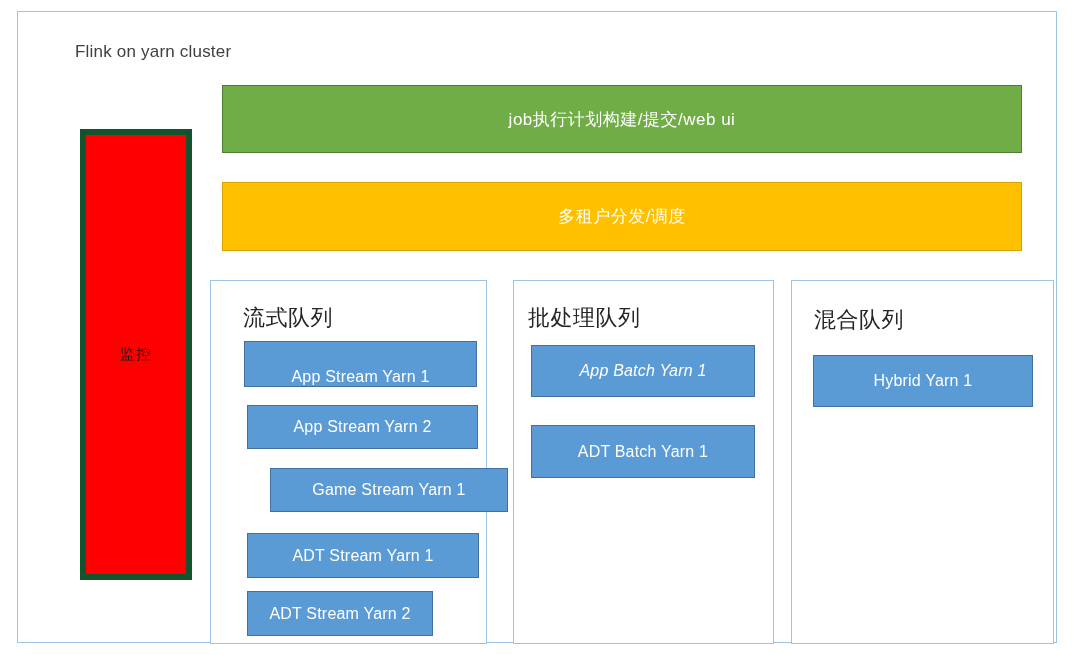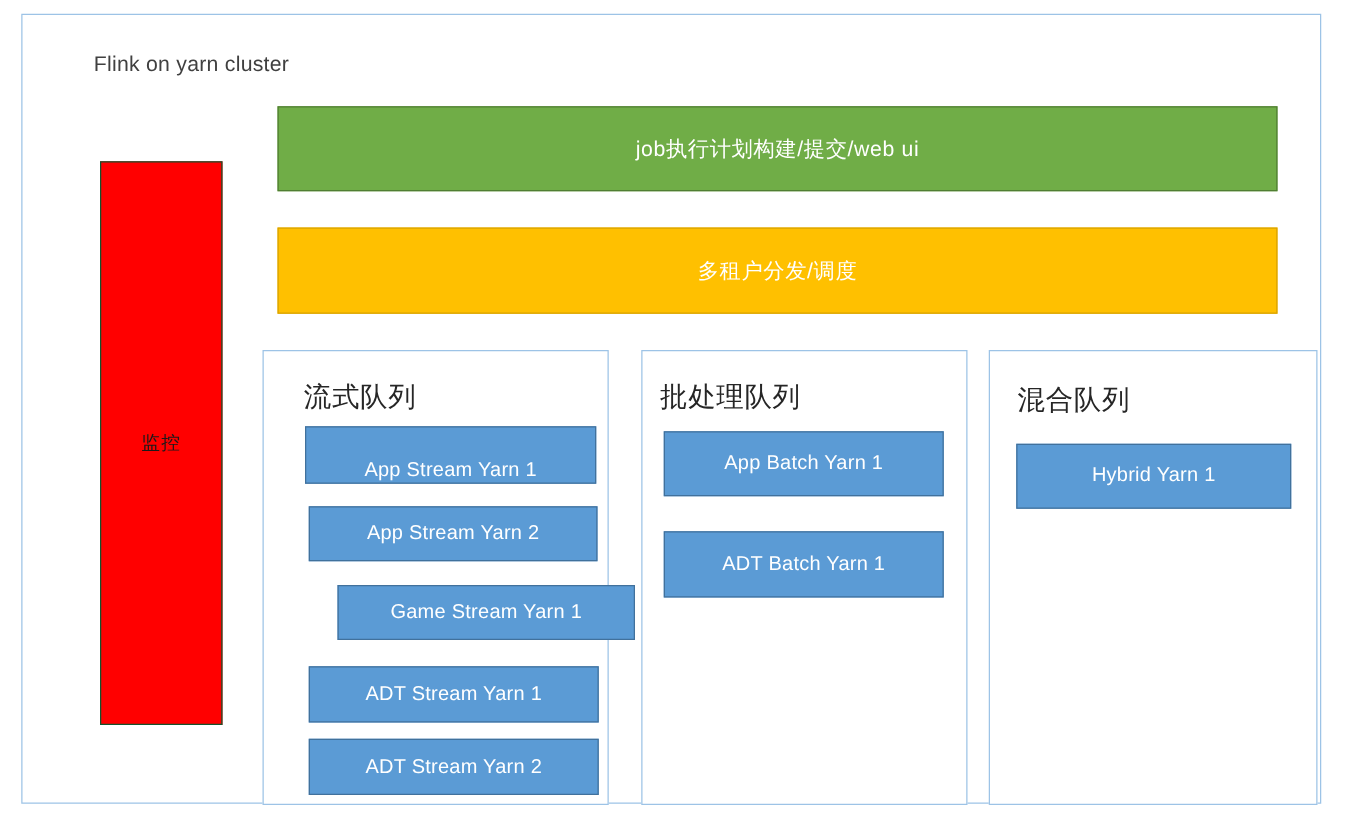--- a/index.html
+++ b/index.html
@@ -40,24 +40,24 @@
     color: #404040;
     letter-spacing: 0.2px;
     white-space: nowrap;
   }
 
   
   .monitor-bar {
     position: absolute;
     left: 62px;
     top: 117px;
-    width: 98px;
+    width: 112px;
     height: 451px;
     background: #ff0000;
-    border: 1px solid #14532d;
+    border: 6px solid #14532d;
     box-sizing: border-box;
     display: flex;
     align-items: center;
     justify-content: center;
   }
   .monitor-label {
     font-size: 15px;
     color: #1a1a1a;
     letter-spacing: 1px;
   }
@@ -158,29 +158,29 @@
       </div>
       <div class="yarn-box" style="left:36px;  top:124px; width:231px; height:44px;">
         <span>App Stream Yarn 2</span>
       </div>
       <div class="yarn-box" style="left:31px;  top:187px; width:238px; height:44px;margin-left:28px;">
         <span>Game Stream Yarn 1</span>
       </div>
       <div class="yarn-box" style="left:36px;  top:252px; width:232px; height:45px;">
         <span>ADT Stream Yarn 1</span>
       </div>
-      <div class="yarn-box" style="left:36px;  top:310px; width:232px; height:45px;">
+      <div class="yarn-box" style="left:36px;  top:310px; width:186px; height:45px;">
         <span>ADT Stream Yarn 2</span>
       </div>
     </div>
 
     <div class="queue-col queue-col-batch">
       <div class="queue-title">批处理队列</div>
 
-      <div class="yarn-box" style="left:17px; top:64px;  width:224px; height:52px;">
+      <div class="yarn-box" style="left:17px; top:64px;  width:224px; height:52px;font-style:italic;">
         <span>App Batch Yarn 1</span>
       </div>
       <div class="yarn-box" style="left:17px; top:144px; width:224px; height:53px;">
         <span>ADT Batch Yarn 1</span>
       </div>
     </div>
 
     <div class="queue-col queue-col-hybrid">
       <div class="queue-title">混合队列</div>
 

